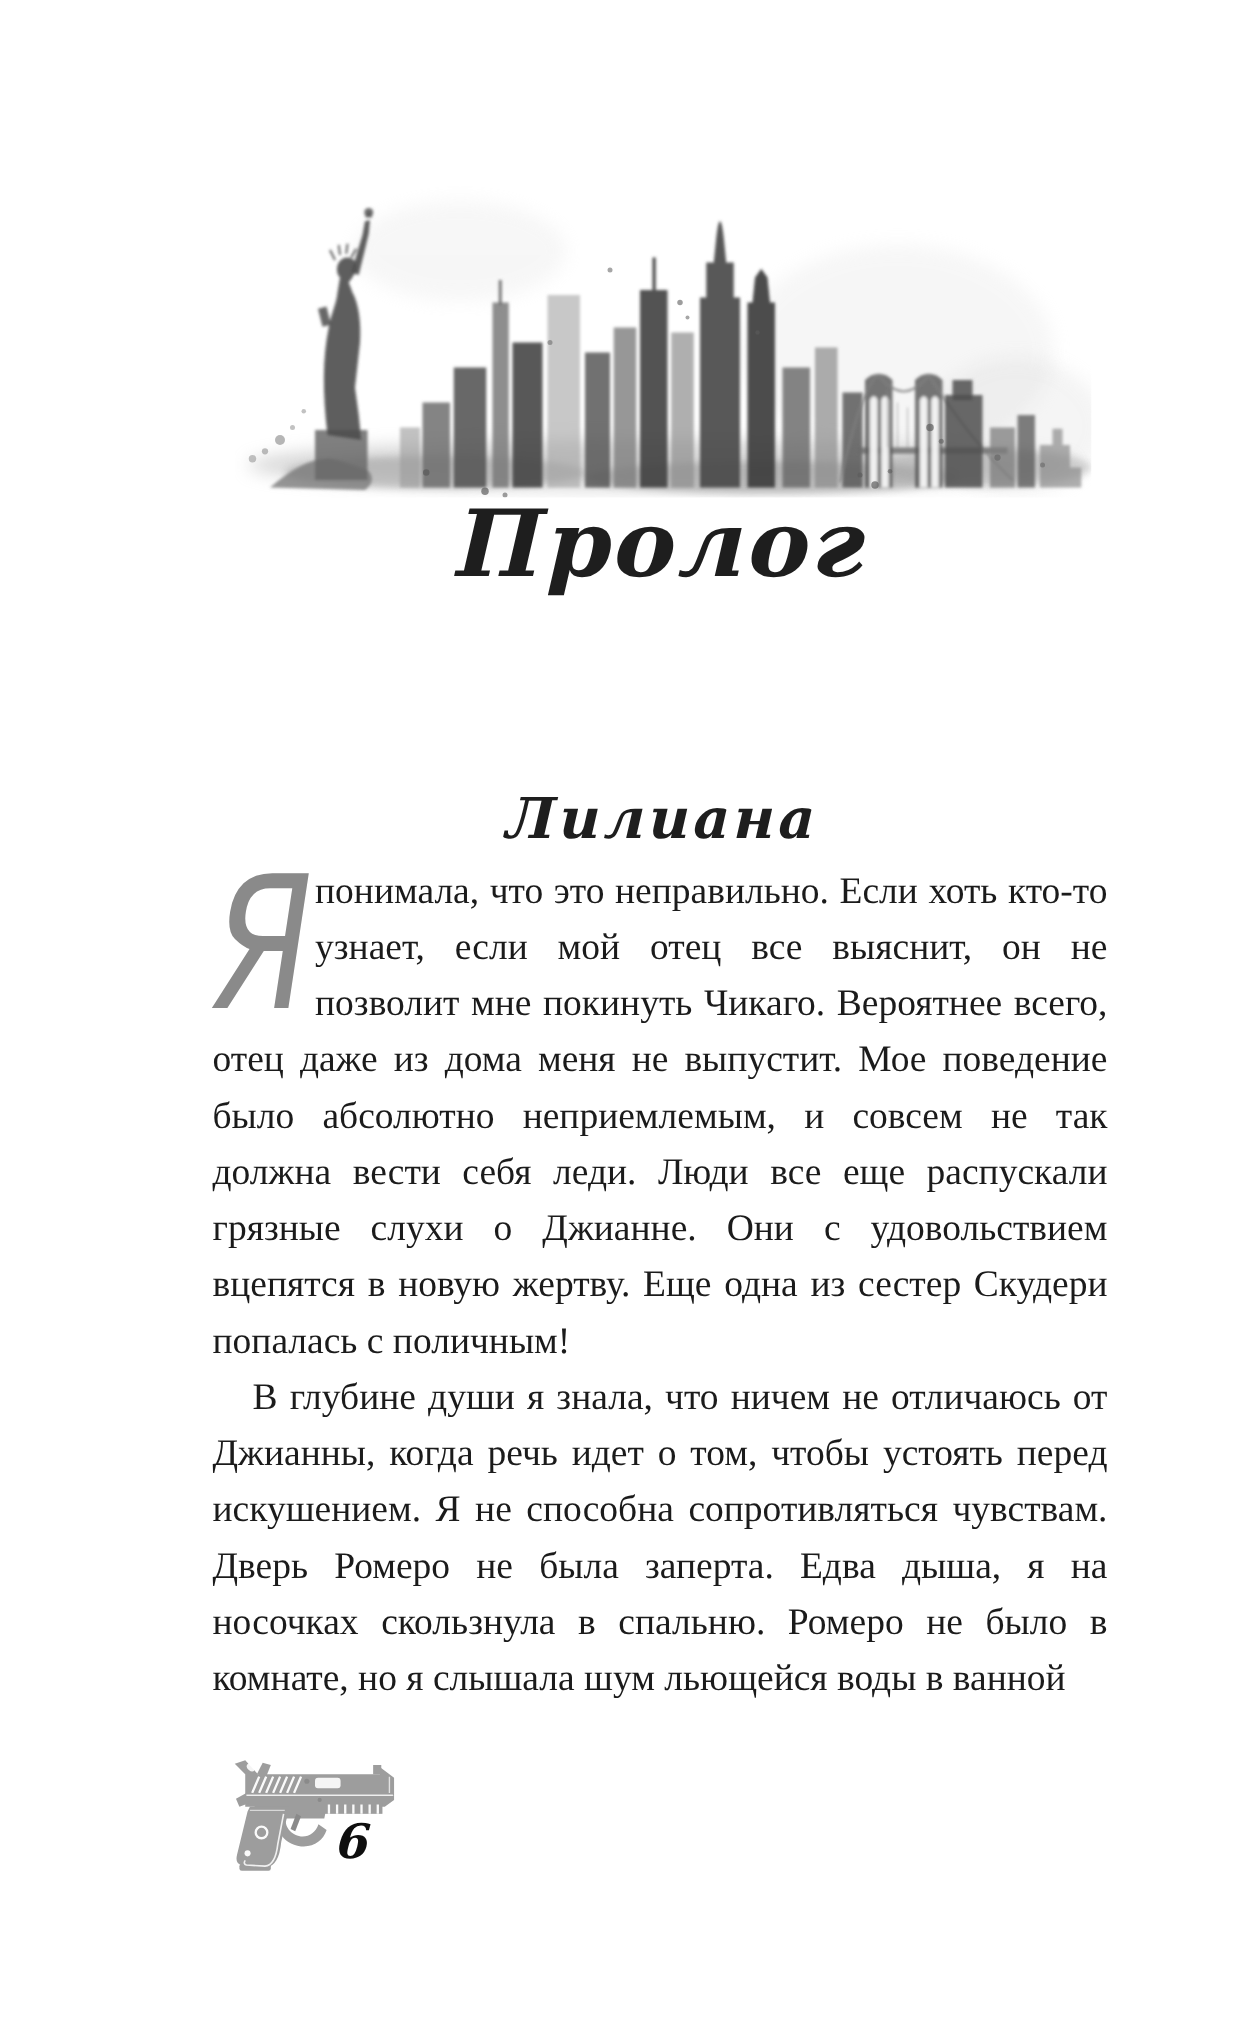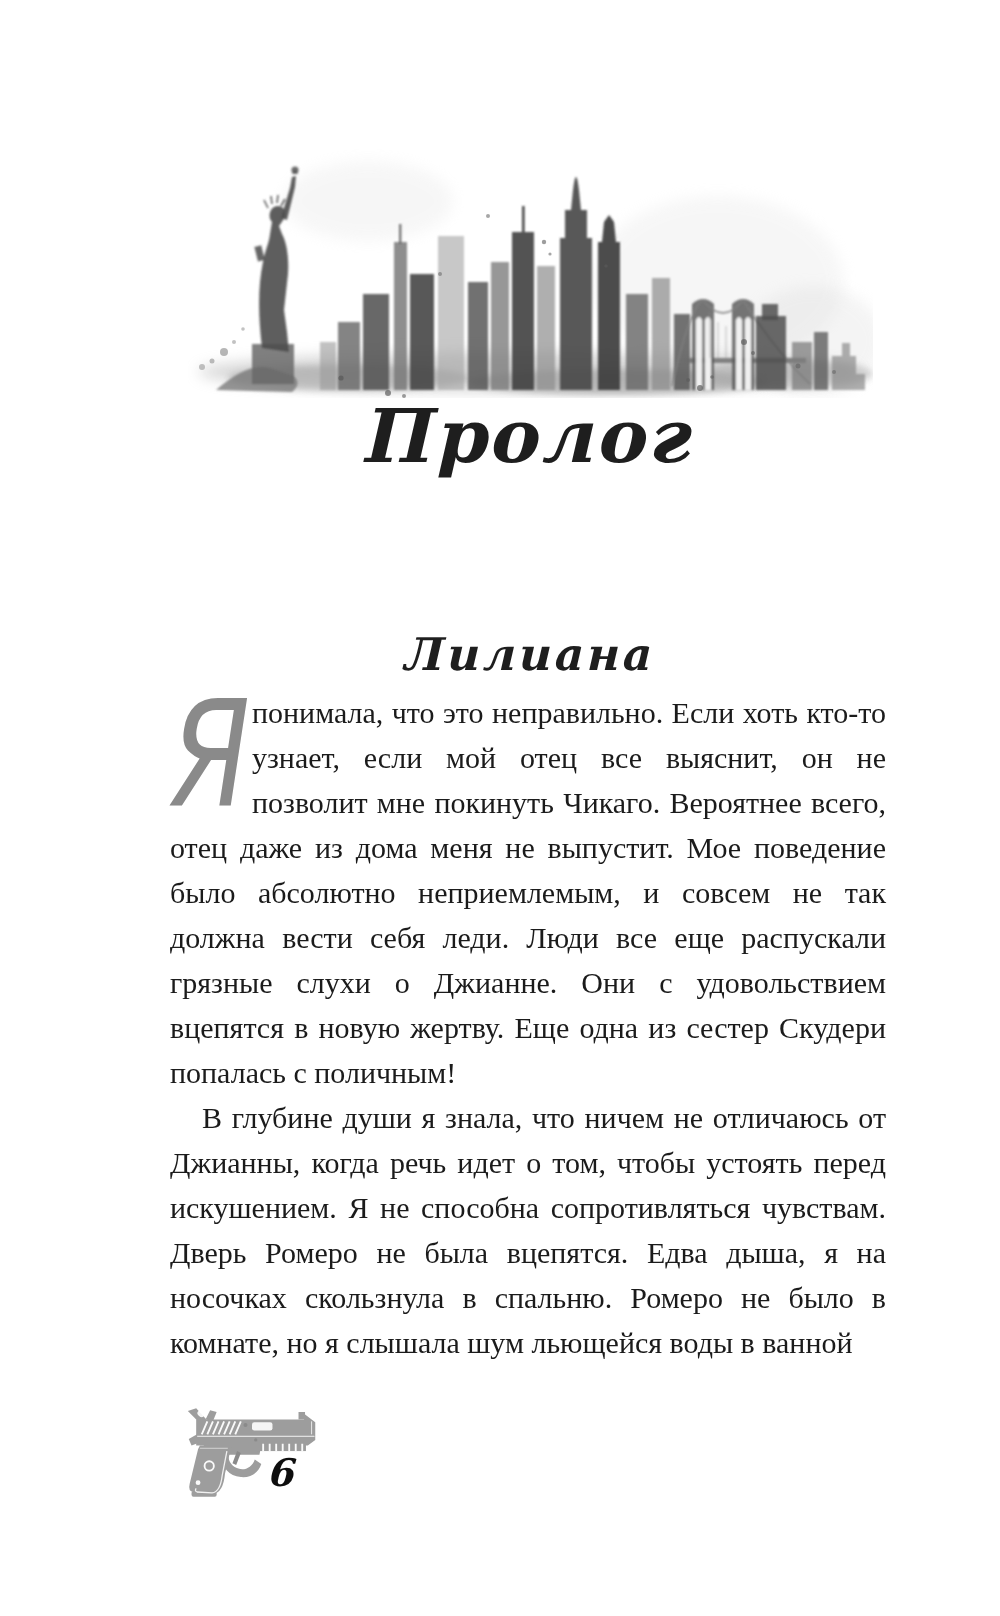--- a/index.html
+++ b/index.html
@@ -155,21 +155,21 @@
       <circle cx="216" cy="250" r="2" opacity="0.6"></circle>
     </g>
   </svg>
 
   <div class="chapter-title">Пролог</div>
 
   <div class="character-heading">Лилиана</div>
 
   <div class="body-text">
     <p class="para-1"><span class="dropcap">Я</span><span>понимала, что это неправильно. Если хоть кто-то узнает, если мой отец все выяснит, он не позволит мне покинуть Чикаго. Вероятнее всего, отец даже из дома меня не выпустит. Мое поведение было абсолютно неприемлемым, и совсем не так должна вести себя леди. Люди все еще распускали грязные слухи о Джианне. Они с удовольствием вцепятся в новую жертву. Еще одна из сестер Скудери попалась с поличным!</span></p>
-    <p class="para-2">В глубине души я знала, что ничем не отличаюсь от Джианны, когда речь идет о том, чтобы устоять перед искушением. Я не способна сопротивляться чувствам. Дверь Ромеро не была вцепятся. Едва дыша, я на носочках скользнула в спальню. Ромеро не было в комнате, но я слышала шум льющейся воды в ванной</p>
+    <p class="para-2">В глубине души я знала, что ничем не отличаюсь от Джианны, когда речь идет о том, чтобы устоять перед искушением. Я не способна сопротивляться чувствам. Дверь Ромеро не была заперта. Едва дыша, я на носочках скользнула в спальню. Ромеро не было в комнате, но я слышала шум льющейся воды в ванной</p>
   </div>
 
   <svg class="gun" width="160" height="100" viewBox="0 0 172 102" aria-hidden="true">
     <g fill="#9d9d9d">
 
       <path d="M30,20 L17,7 L26,4 L37,16 Z"></path>
       <path d="M36,16 l5,-10 7,2 -4,10 Z"></path>
 
       <path d="M26,16 L142,16 L142,10 L154,19 L154,34 L26,34 Z"></path>
 

